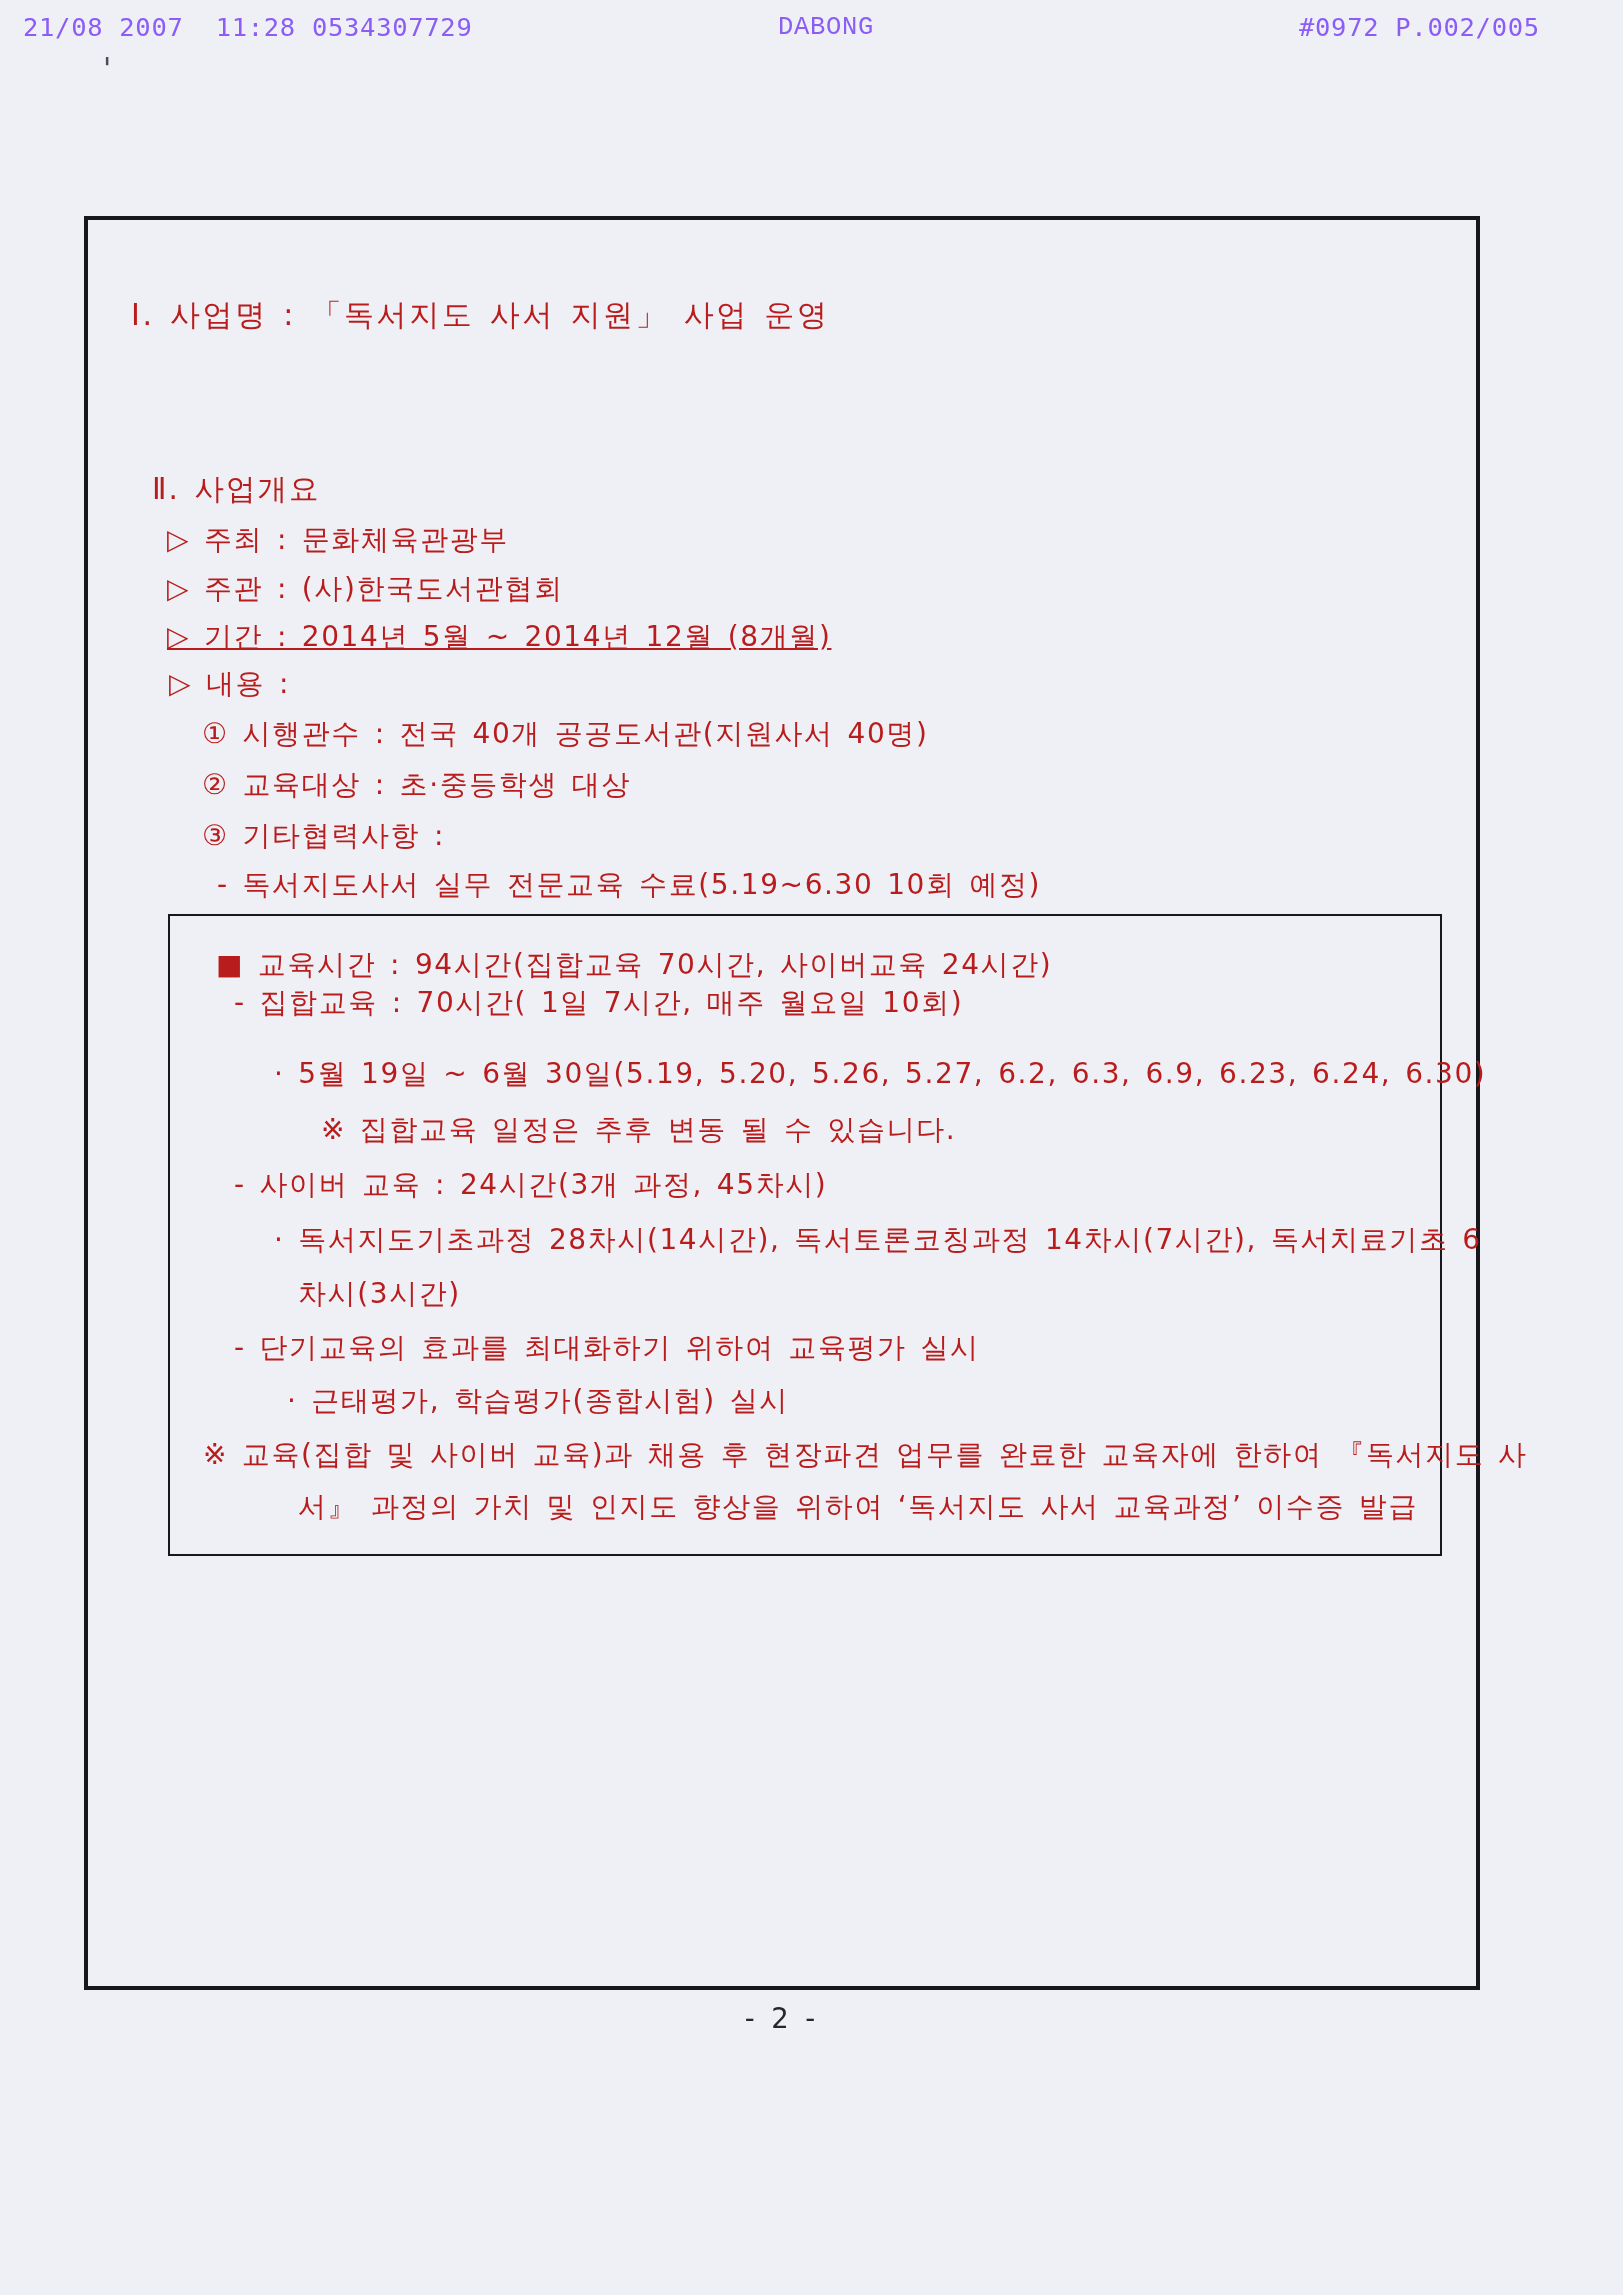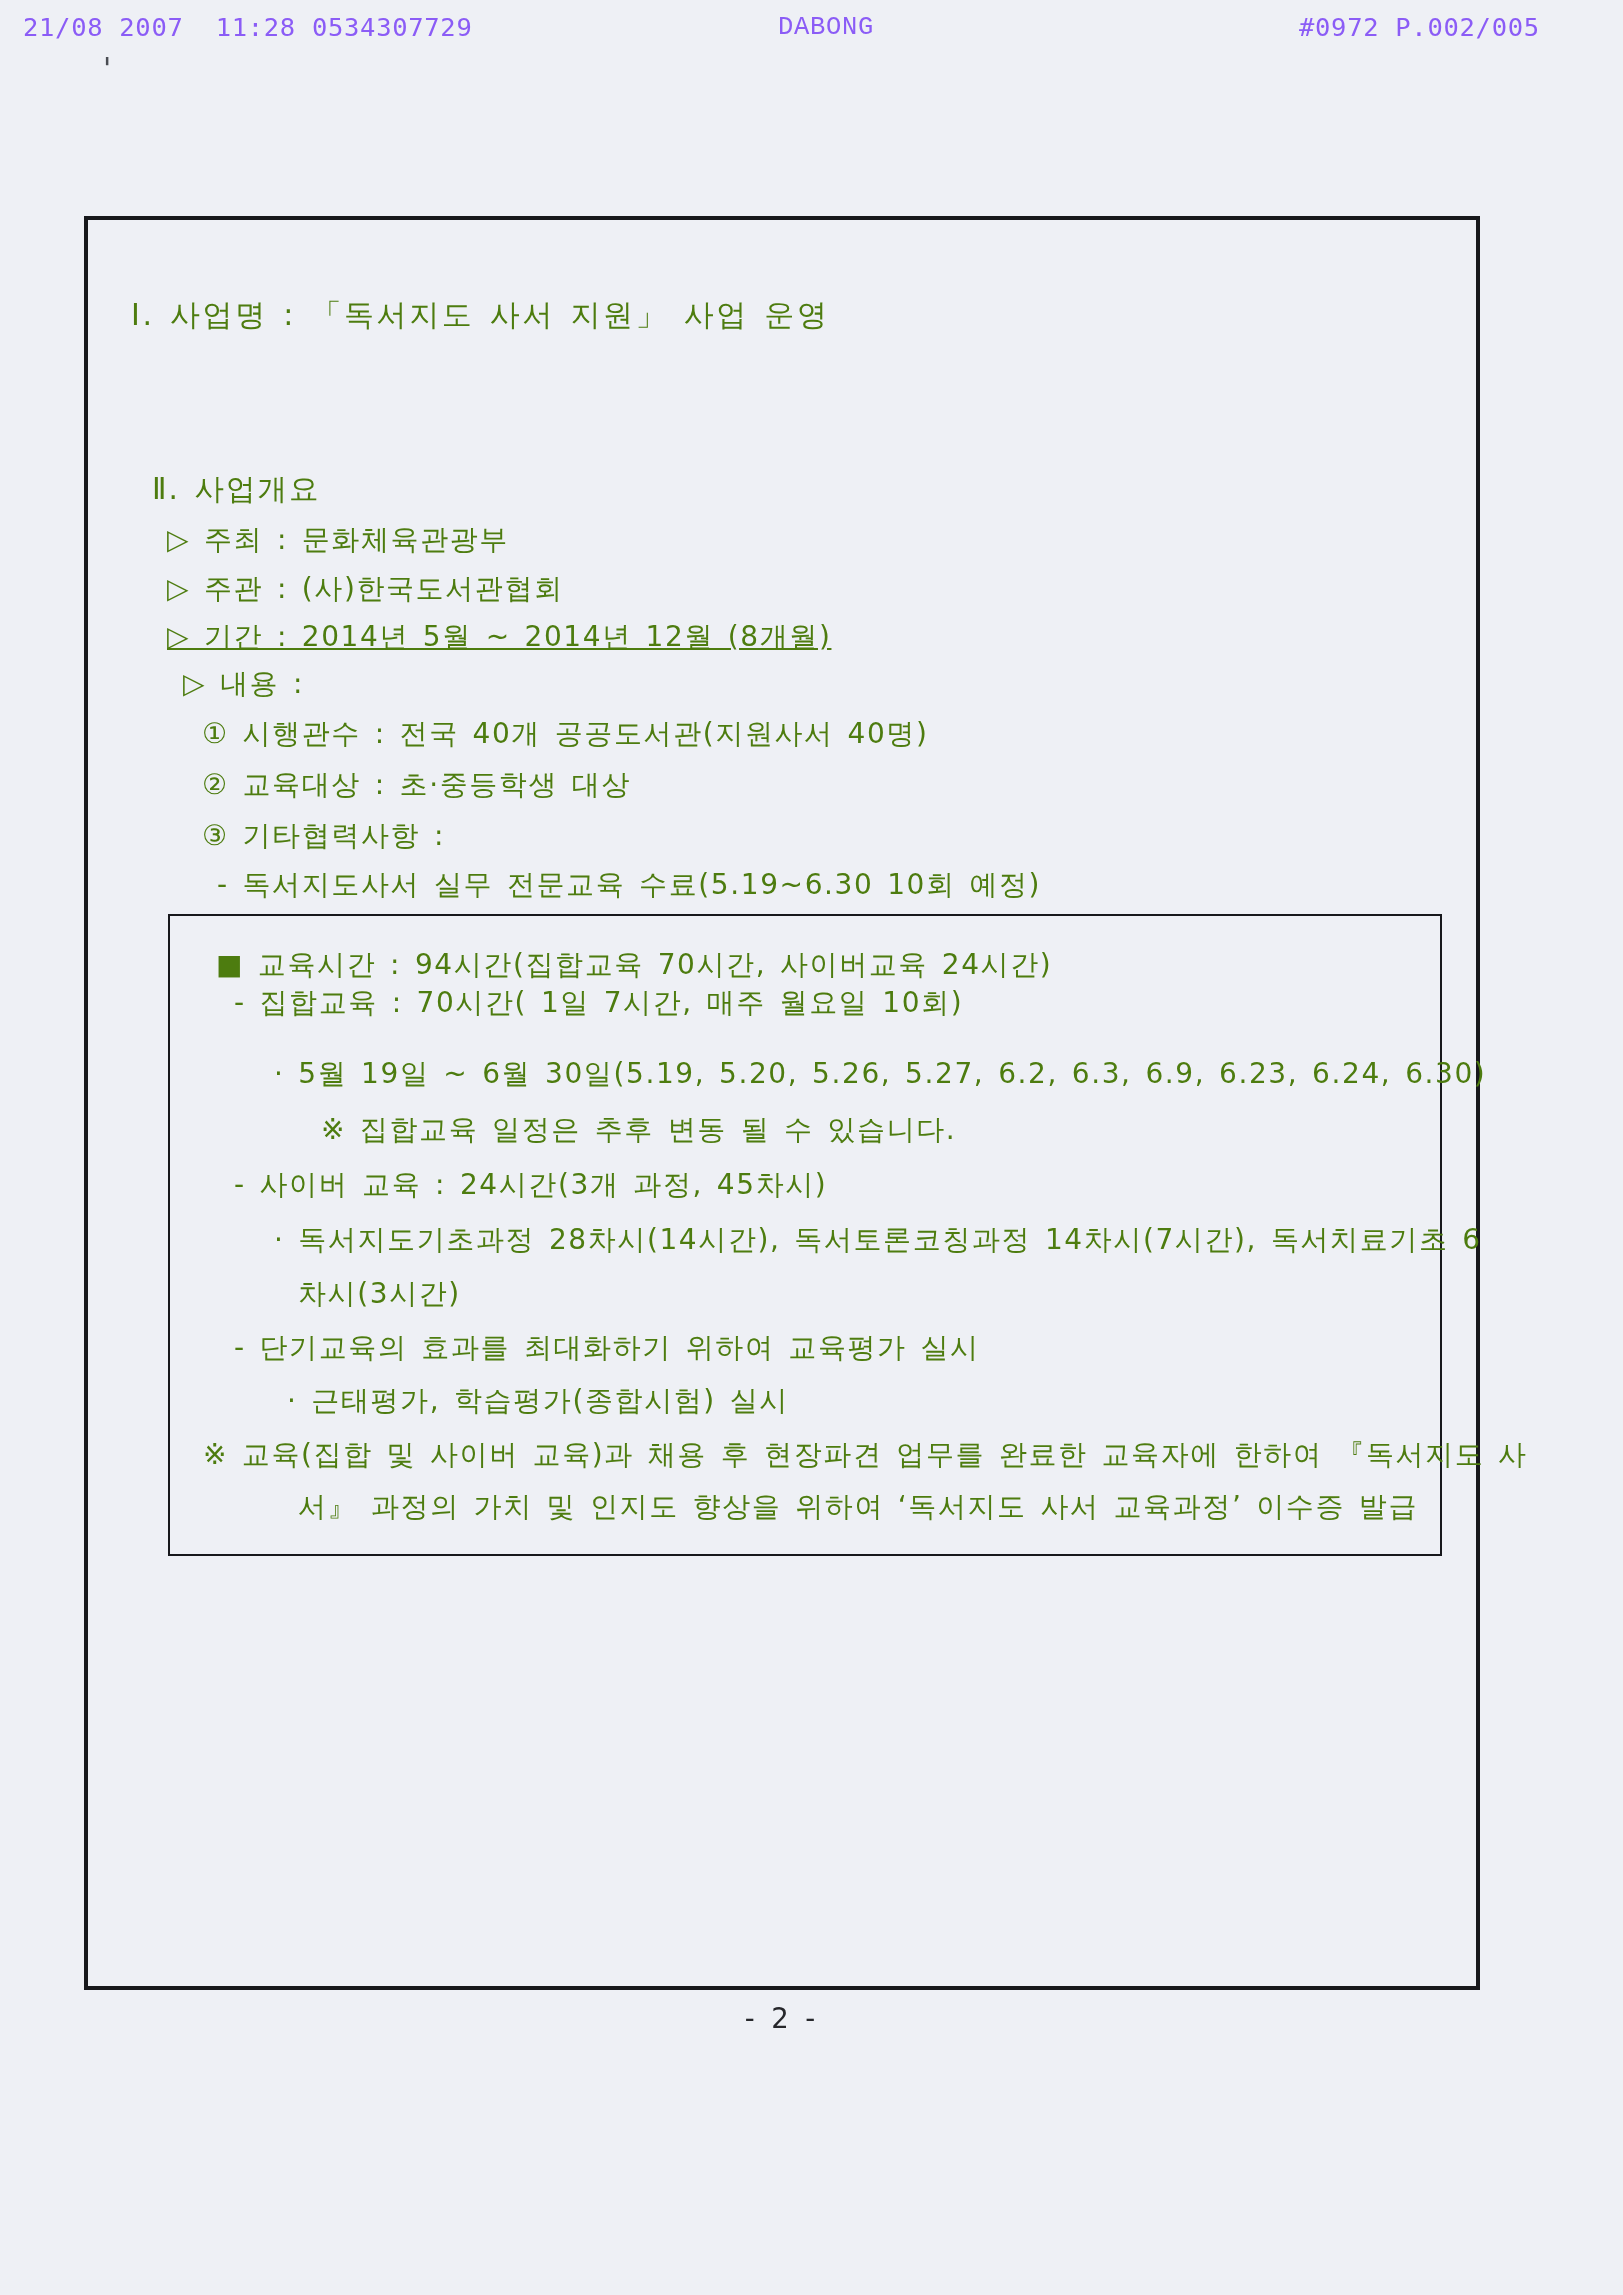--- a/index.html
+++ b/index.html
@@ -44,38 +44,38 @@
     border: 4.6px solid #17181c;
     background: transparent;
   }
   
   .line {
     position: absolute;
     font-size: 28px;
     letter-spacing: 1.6px;
     word-spacing: 3.3px;
     white-space: nowrap;
-    color: #4d7c0f;
+    color: #b91c1c;
   }
   .title-line {
     font-size: 30px;
     letter-spacing: 2.6px;
   }
   .heading-line {
     font-size: 29.5px;
     letter-spacing: 2px;
     margin-left: 24px;
   }
   
   #sec1-title   { left: 131px; top: 295px;  }
   #sec2-heading { left: 128px; top: 470px;  }
   #sec2-host    { left: 167px; top: 521px;  }
   #sec2-org     { left: 167px; top: 570px;  }
   #sec2-period  { left: 167px; top: 618px; text-decoration: underline;  }
-  #sec2-content { left: 167px; top: 665px; padding-left: 16px; }
+  #sec2-content { left: 153px; top: 665px; padding-left: 16px; }
   #sec2-d1      { left: 202px; top: 715px; }
   #sec2-d2      { left: 202px; top: 766px; }
   #sec2-d3      { left: 202px; top: 817px; }
   #sec2-d3note  { left: 217px; top: 866px; }
   
   .edu-box {
     position: absolute;
     left: 168px;
     top: 914px;
     width: 1270px;

